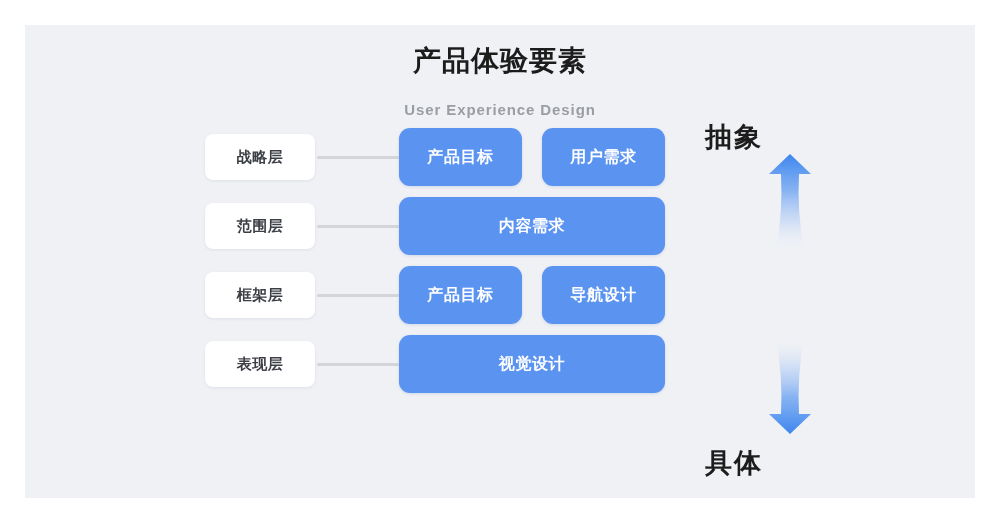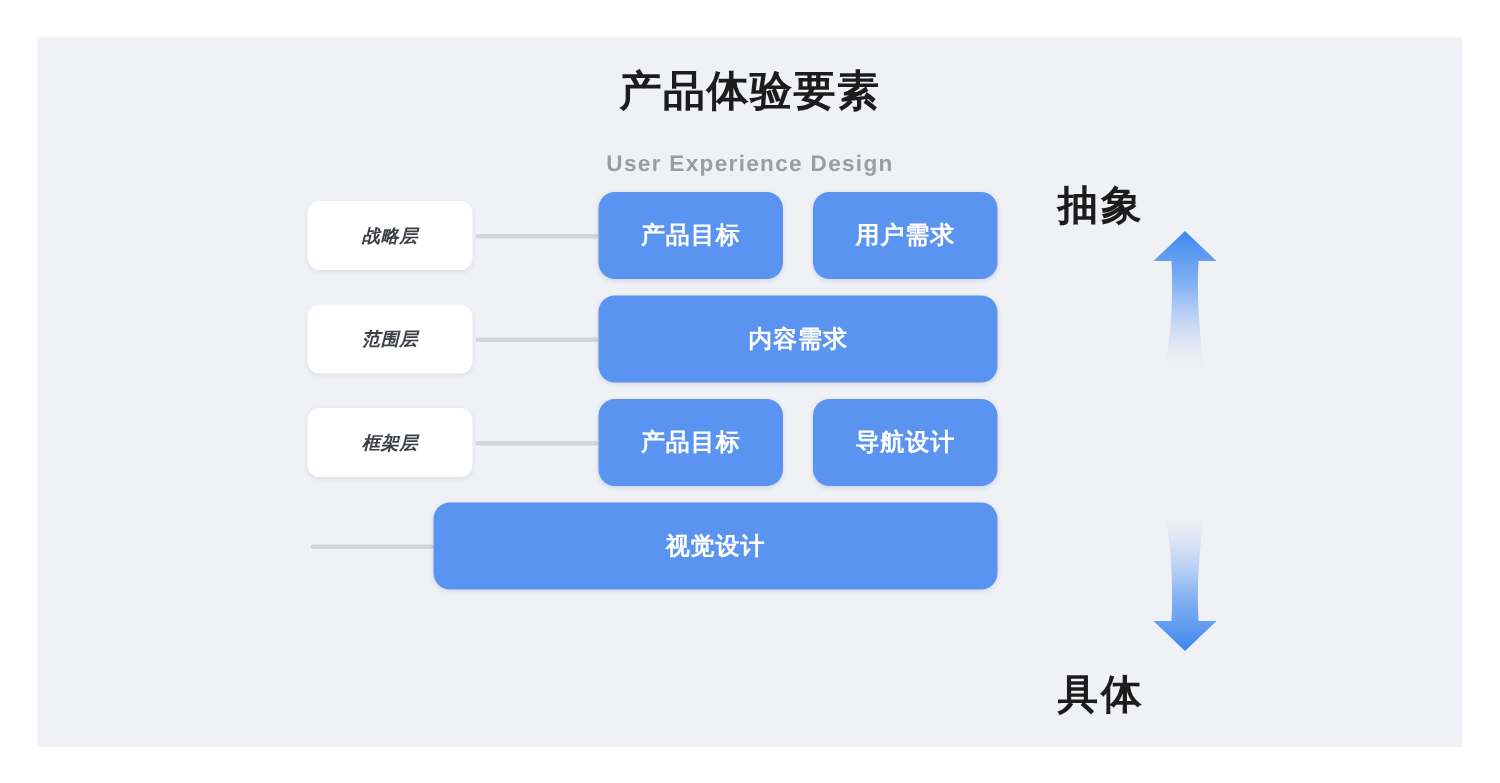--- a/index.html
+++ b/index.html
@@ -83,25 +83,24 @@
     background: #ffffff;
     border-radius: 8px;
     box-shadow: 0 1px 3px rgba(40, 50, 70, 0.09);
     display: flex;
     align-items: center;
     justify-content: center;
     flex: 0 0 auto;
     z-index: 2;
   }
   .layer-pill-label {
-    font-size: 12px;
+    font-size: 15px;
     font-weight: bold;
     color: #3c3f45;
     letter-spacing: 0.5px;
-    font-style: italic;
   }
 
   .connector {
     flex: 0 0 auto;
     width: 82px;
     height: 3px;
     background: #d3d5d9;
     border-radius: 2px;
     margin-left: 2px;
     margin-right: 0px;
@@ -208,20 +207,23 @@
           <div class="card">
             <span class="card-label">产品目标</span>
           </div>
           <div class="card">
             <span class="card-label">导航设计</span>
           </div>
         </div>
       </div>
 
       <div class="layer-row">
+        <div class="layer-pill">
+          <span class="layer-pill-label">表现层</span>
+        </div>
         <div class="connector"></div>
         <div class="cards">
           <div class="card">
             <span class="card-label">视觉设计</span>
           </div>
         </div>
       </div>
 
     </div>
 

